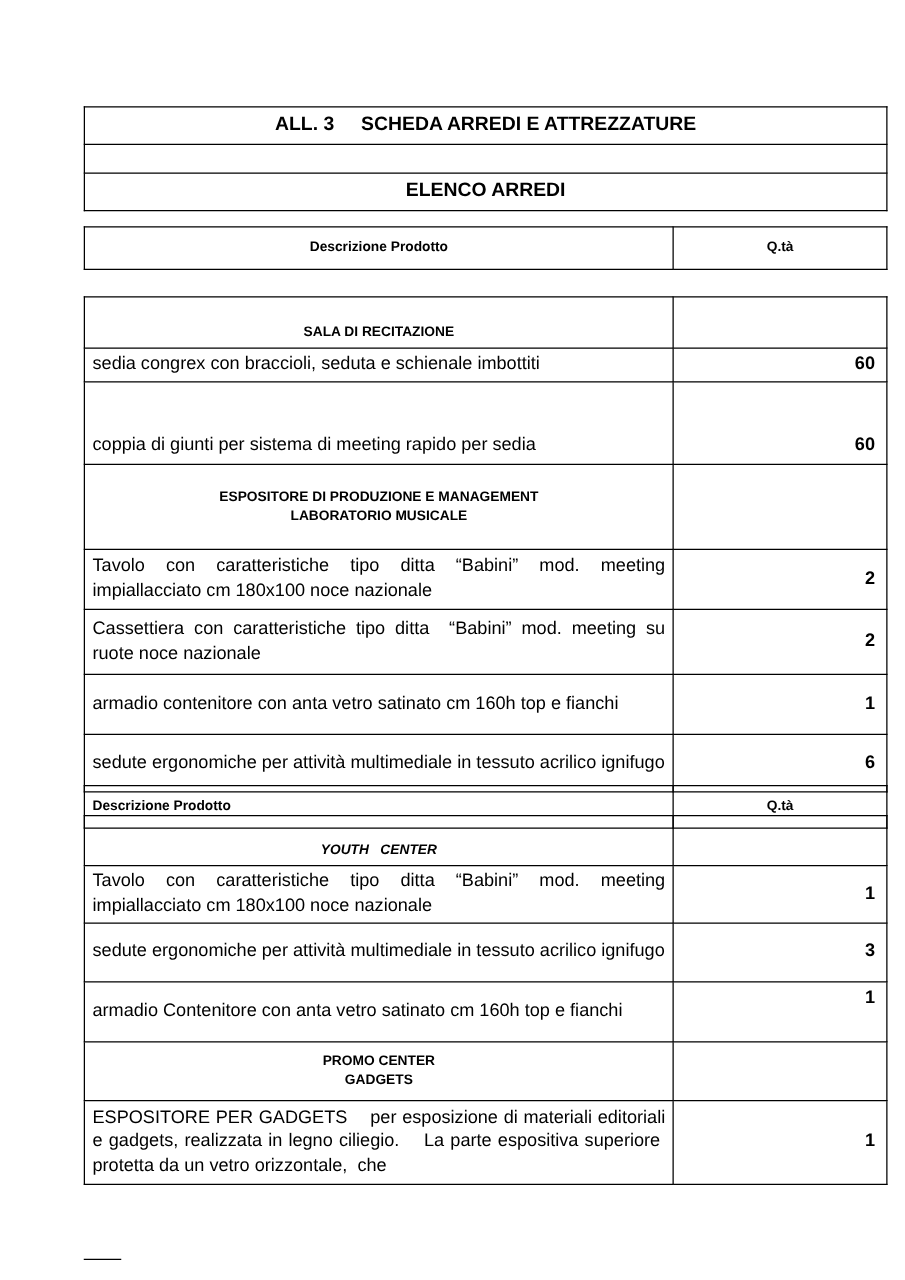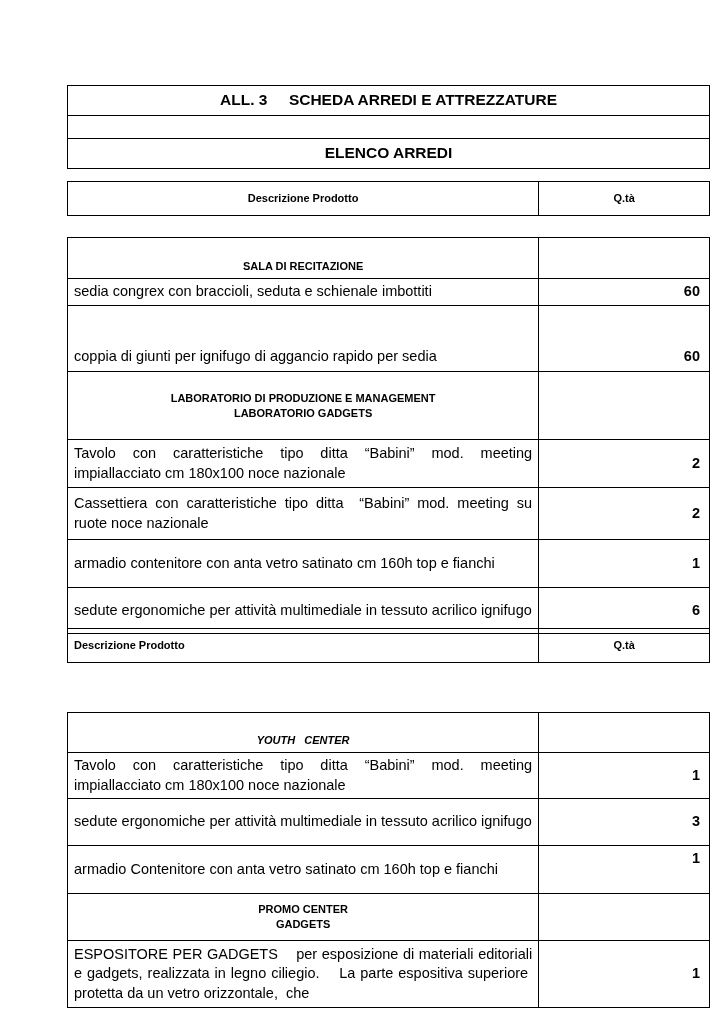--- a/index.html
+++ b/index.html
@@ -79,27 +79,27 @@
   <tbody>
       <tr class="h35 vb">
     <td class="c b t15">SALA DI RECITAZIONE</td>
     <td></td>
   </tr>
   <tr class="h24">
     <td class="j">sedia congrex con braccioli, seduta e schienale imbottiti</td>
     <td class="qty">60</td>
   </tr>
   <tr class="h60 vb">
-    <td class="j">coppia di giunti per ignifugo di aggancio rapido per sedia</td>
+    <td class="j">coppia di giunti per sistema di meeting rapido per sedia</td>
     <td class="qty">60</td>
   </tr>
   <tr class="h65">
     <td class="c b t15">
-      <div>LABORATORIO DI PRODUZIONE E MANAGEMENT</div>
-      <div>LABORATORIO GADGETS</div>
+      <div>ESPOSITORE DI PRODUZIONE E MANAGEMENT</div>
+      <div>LABORATORIO MUSICALE</div>
     </td>
     <td></td>
   </tr>
   <tr class="h45">
     <td class="j">Tavolo con caratteristiche tipo ditta “Babini” mod. meeting impiallacciato cm 180x100 noce nazionale</td>
     <td class="qty">2</td>
   </tr>
   <tr class="h49">
     <td class="j">Cassettiera con caratteristiche tipo ditta &nbsp;“Babini” mod. meeting su ruote noce nazionale</td>
     <td class="qty">2</td>
@@ -121,21 +121,21 @@
       <col class="cqty">
     </colgroup>
   <tbody>
       <tr class="h31">
     <td class="b t15">Descrizione Prodotto</td>
     <td class="c b t15">Q.tà</td>
   </tr>
 </tbody>
   </table>
 
-<table class="tbl" style="top:712px">
+<table class="tbl" style="top:652px">
   <colgroup>
       <col class="cdesc">
       <col class="cqty">
     </colgroup>
   <tbody>
       <tr class="h34 vb">
     <td class="c b i t15 pre">YOUTH&nbsp;&nbsp; CENTER</td>
     <td></td>
   </tr>
   <tr class="h43">

